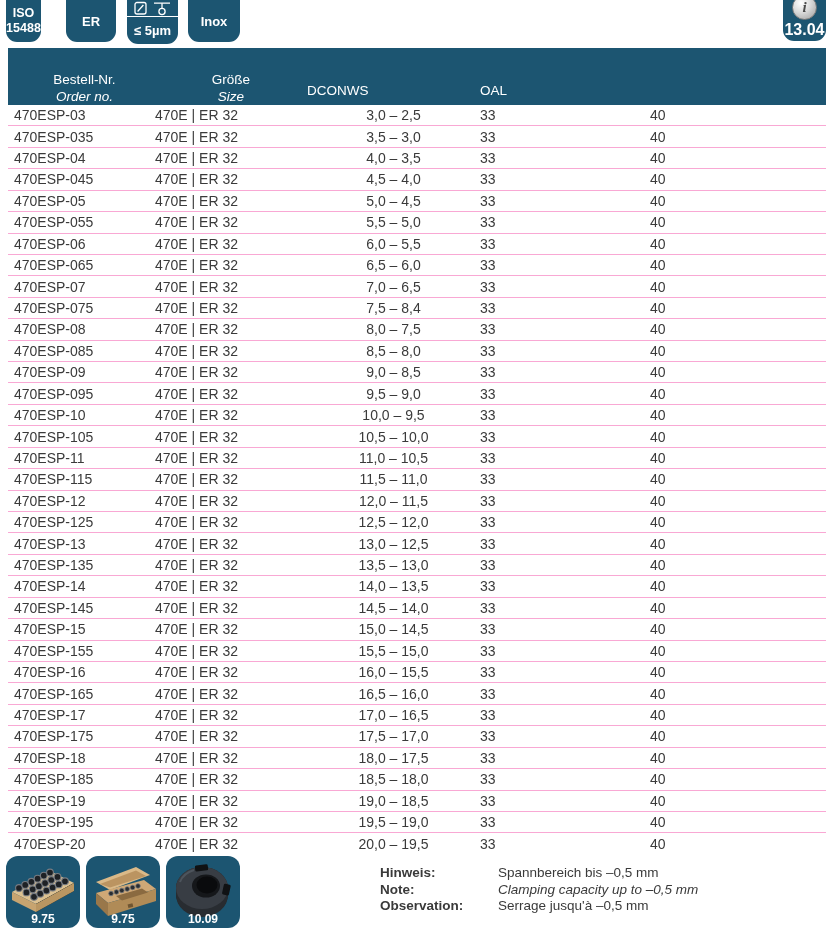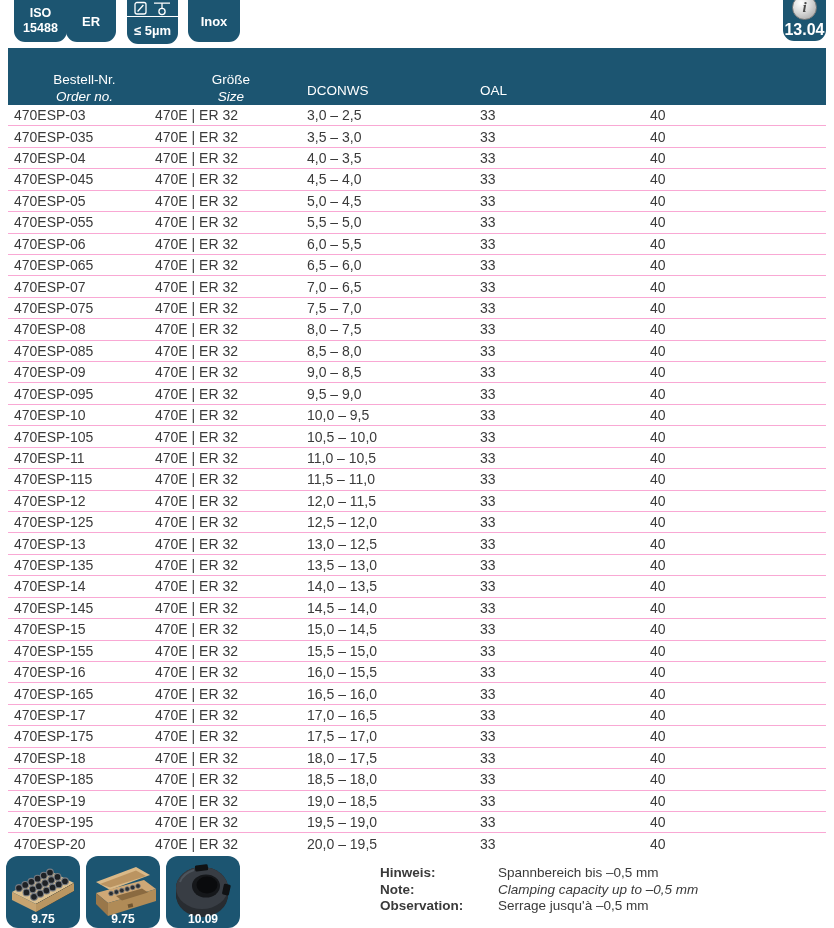--- a/index.html
+++ b/index.html
@@ -4,21 +4,21 @@
 <style>
   * { margin:0; padding:0; box-sizing:border-box; }
   html,body { background:#ffffff; }
   body { font-family:"Liberation Sans", sans-serif; }
   .page { position:relative; width:834px; height:928px; background:#fff; overflow:hidden; }
 
   
   .badge { position:absolute; top:0; background:#1c5571; color:#fff;
            border-radius:0 0 11px 11px; display:flex; flex-direction:column;
            align-items:center; justify-content:center; overflow:hidden; }
-  .badge-iso   { left:14px;   width:53px; height:42px; font-size:12.5px; font-weight:600; line-height:15px; text-align:center; }
+  .badge-iso   { left:6px;   width:35px; height:42px; font-size:12.5px; font-weight:600; line-height:15px; text-align:center; }
   .badge-er    { left:66px;  width:50px; height:42px; font-size:13px;  font-weight:600; }
   .badge-runout{ left:127px; width:51px; height:44px; justify-content:flex-start; }
   .badge-inox  { left:188px; width:52px; height:42px; font-size:13px;  font-weight:600; }
   .badge-info  { left:783px; width:43px; height:41px; justify-content:flex-start; }
   .runout-top { width:100%; height:17px; display:flex; align-items:center; justify-content:center;
                 border-bottom:1px solid #fff; }
   .runout-label { font-size:13px; font-weight:600; flex:1; display:flex; align-items:center; }
   .info-circle { width:25px; height:25px; border-radius:50%; margin-top:-5px; flex:none;
                  background:radial-gradient(circle at 35% 30%, #ffffff 0%, #d9d9d9 45%, #9b9b9b 100%);
                  border:1px solid #7d7d7d; color:#4a4a4a; font-family:"Liberation Serif", serif;
@@ -32,21 +32,21 @@
   .hcol { line-height:16.5px; }
   .hstack { padding-top:24px;text-align:center; }
   .hbottom { display:flex; align-items:flex-end; padding-bottom:6px; }
   .it { font-style:italic; }
 
   .tbody { position:absolute; left:8px; top:105px; width:818px; }
   .trow { display:flex; align-items:center; height:21.4286px;
           border-bottom:1px solid #f9a8d4; font-size:14px; color:#3a3a3a; }
   .trow:last-child { border-bottom:none; }
   .c1 { width:147px; padding-left:6px; } .c2 { width:152px; }
-  .c3 { width:173px; } .c4 { width:170px; } .c5 { flex:1; }
+  .c3 { width:173px;text-align:center; } .c4 { width:170px; } .c5 { flex:1; }
 
   
   .tile { position:absolute; top:856px; width:74px; height:72px; background:#1c5571;
           border-radius:12px; overflow:hidden; }
   .tile-1 { left:6px; } .tile-2 { left:86px; } .tile-3 { left:166px; }
   .tile svg { position:absolute; top:0; left:0; }
   .tile-label { position:absolute; bottom:2px; left:0; width:100%; text-align:center;
                 color:#fff; font-size:12px; font-weight:600; }
 
   .notes { position:absolute; left:380px; top:865px; font-size:13.5px; color:#3a3a3a;
@@ -168,21 +168,21 @@
       <div class="trow">
         <span class="c1">470ESP-07</span>
         <span class="c2">470E | ER 32</span>
         <span class="c3">7,0 – 6,5</span>
         <span class="c4">33</span>
         <span class="c5">40</span>
       </div>
       <div class="trow">
         <span class="c1">470ESP-075</span>
         <span class="c2">470E | ER 32</span>
-        <span class="c3">7,5 – 7,0</span>
+        <span class="c3">7,5 – 8,4</span>
         <span class="c4">33</span>
         <span class="c5">40</span>
       </div>
       <div class="trow">
         <span class="c1">470ESP-08</span>
         <span class="c2">470E | ER 32</span>
         <span class="c3">8,0 – 7,5</span>
         <span class="c4">33</span>
         <span class="c5">40</span>
       </div>

